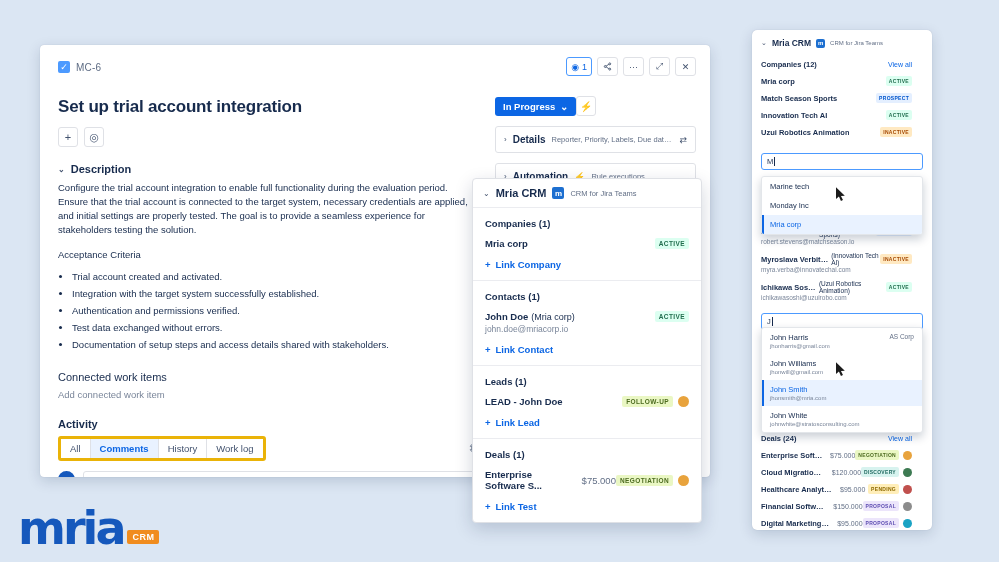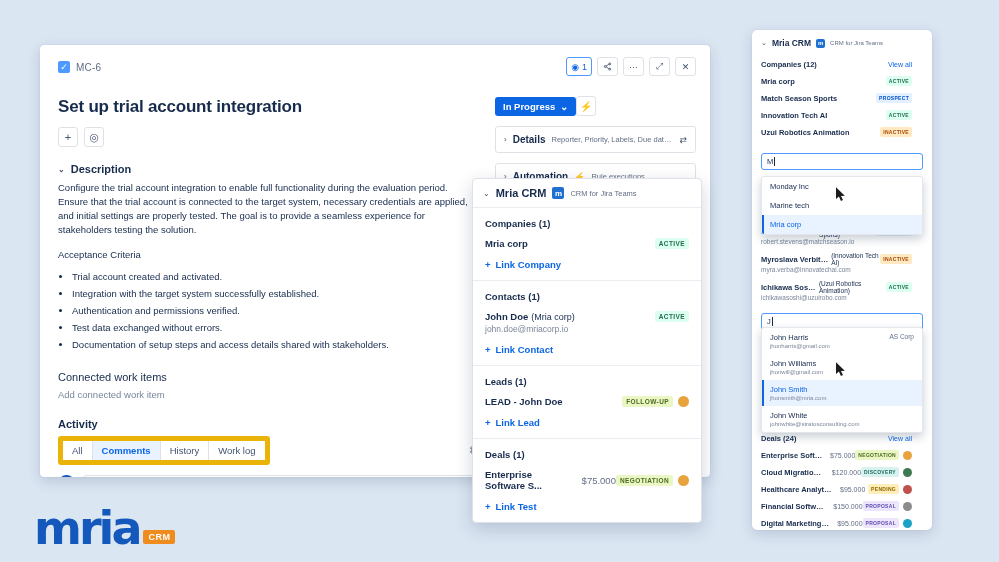--- a/index.html
+++ b/index.html
@@ -60,21 +60,21 @@
   .sub-head { margin-top: 12px; font-size: 9.5px; font-weight: normal; }
   ul.criteria { margin: 8px 0 0 14px; }
   ul.criteria li { font-size: 9.5px; line-height: 17px; color: #172b4d; }
 
   .cwi-head { margin-top: 18px; font-size: 11px; font-weight: normal; }
   .cwi-add { margin-top: 6px; font-size: 9.5px; color: #7a869a; cursor: pointer; }
 
   .act-head { margin-top: 18px; font-size: 11px; font-weight: bold; }
   .act-row { display: flex; align-items: center; margin-top: 6px; }
   .tabs {
-    display: flex; border: 5px solid #eab308; border-radius: 3px; overflow: hidden;
+    display: flex; border: 3px solid #eab308; border-radius: 3px; overflow: hidden;
     background: #fff;
   }
   .tab {
     font-size: 9.5px; padding: 4px 9px; color: #42526e; cursor: pointer;
     border-right: 1px solid #dfe1e6;
   }
   .tab:last-child { border-right: none; }
   .tab.active { background: #e9f2ff; color: #0c66e4; font-weight: bold; }
   .sort-icon { margin-left: auto; font-size: 11px; color: #42526e; cursor: pointer; }
 
@@ -202,21 +202,21 @@
   .dd-item.sel { background: #e9f2ff; color: #0c66e4; border-left: 2px solid #0c66e4; padding-left: 6px; }
   .dd-item .e { font-size: 6px; color: #7a869a; margin-top: 1px; }
   .dd-item .r { font-size: 6.5px; color: #626f86; }
   .dd-item.two { display: flex; align-items: flex-start; }
   .dd-item.two .colr { margin-left: auto; }
 
   .cursor { position: absolute; width: 11px; height: 15px; z-index: 20; pointer-events: none; }
 
   
   .brand { position: absolute; left: 18px; top: 508px; display: flex; align-items: flex-end; gap: 4px; }
-  .brand-text { font-size: 46px; font-weight: bold; color: #1558bc; letter-spacing: -3px; line-height: 40px; font-family: "DejaVu Sans", sans-serif; margin-left: 16px; }
+  .brand-text { font-size: 46px; font-weight: bold; color: #1558bc; letter-spacing: -3px; line-height: 40px; font-family: "DejaVu Sans", sans-serif; }
   .brand-badge { background: #f08c1e; color: #fff; font-size: 9px; font-weight: bold; padding: 2px 5px; border-radius: 2px; margin-bottom: 4px; letter-spacing: .5px; }
 </style>
 </head>
 <body>
 
 <div class="issue-card">
 
   <div class="issue-left">
     <div class="breadcrumb">
       <span class="bc-icon">✓</span>
@@ -485,22 +485,22 @@
     <div class="dk-row">
       <span class="nm" style="max-width:72px">Digital Marketing Cam...</span>
       <span class="amt">$95.000</span>
       <span class="dk-badge b-proposal">PROPOSAL</span>
       <span class="dk-face" style="background:#1aa3c4"></span>
     </div>
 
   </div>
 
   <div class="dd" style="top:146px">
+    <div class="dd-item">Marine tech</div>
     <div class="dd-item">Monday Inc</div>
-    <div class="dd-item">Marine tech</div>
     <div class="dd-item sel">Mria corp</div>
   </div>
 
   <div class="dd" style="top:297px">
     <div class="dd-item two">
       <div>
         <div>John Harris</div>
         <div class="e">jhonharris@gmail.com</div>
       </div>
       <div class="r colr">AS Corp</div>

